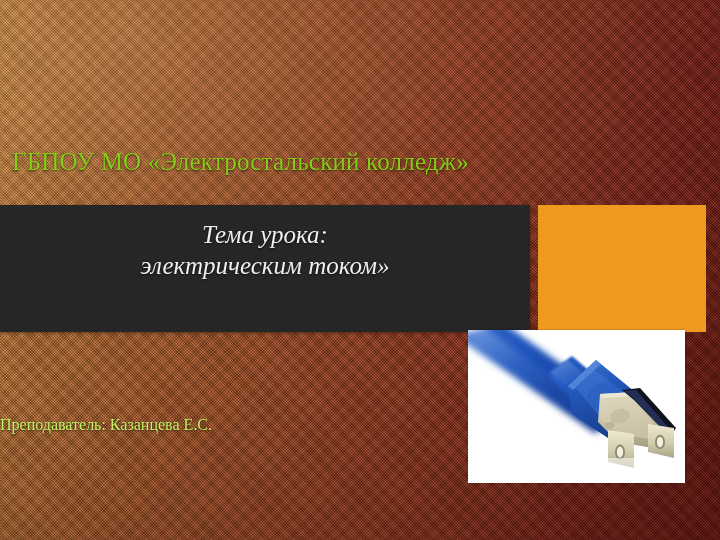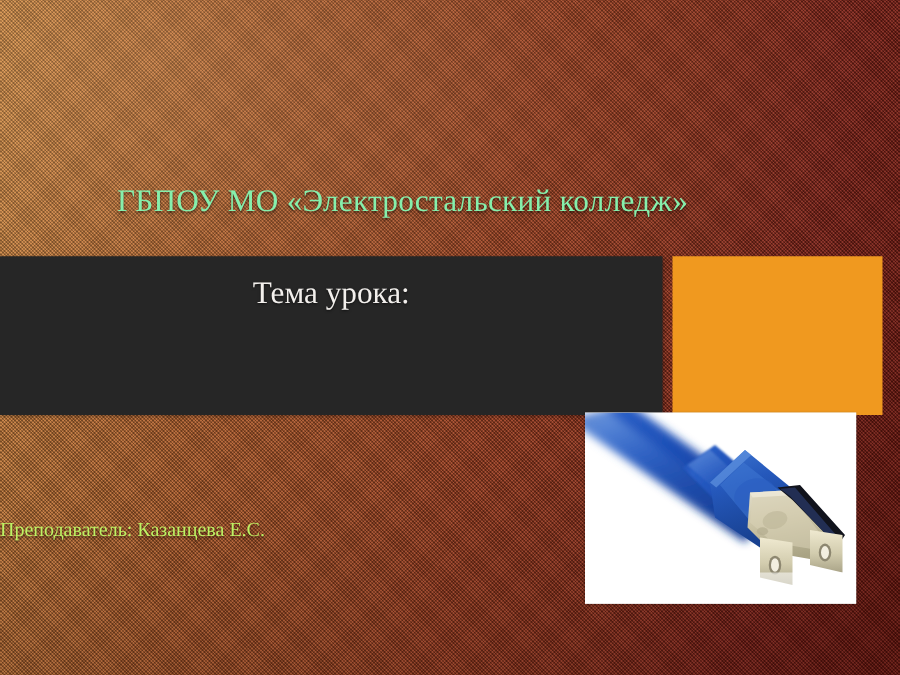--- a/index.html
+++ b/index.html
@@ -51,25 +51,24 @@
   }
 
   
   #institution {
     position: absolute;
     left: 12px;
     top: 146px;
     width: 620px;
     font-size: 25px;
     line-height: 32px;
-    color: #86efac;
+    color: #84cc16;
     letter-spacing: 0.2px;
     text-shadow: 0 1px 2px rgba(0,0,0,0.55);
     white-space: nowrap;
-    text-align: center;
   }
 
   
   #title-panel {
     position: absolute;
     left: 0;
     top: 205px;
     width: 530px;
     height: 127px;
     background: #262626;
@@ -79,21 +78,21 @@
     position: absolute;
     left: 0;
     top: 14px;
     width: 100%;
     text-align: center;
     color: #f2efec;
     font-size: 25px;
     line-height: 31px;
     text-shadow: 0 1px 2px rgba(0,0,0,0.6);
   }
-  #title-text .tline { display: block; }
+  #title-text .tline { display: block; font-style: italic; }
 
   
   #orange-accent {
     position: absolute;
     left: 538px;
     top: 205px;
     width: 168px;
     height: 127px;
     background: #f0991f;
   }
@@ -131,20 +130,21 @@
 
   <div id="bg-gradient"></div>
   <div id="bg-texture"></div>
   <div id="bg-vignette"></div>
 
   <div id="institution">ГБПОУ МО «Электростальский колледж»</div>
 
   <div id="title-panel">
     <div id="title-text">
       <span class="tline">Тема урока:</span>
+      <span class="tline">электрическим током»</span>
     </div>
   </div>
 
   <div id="orange-accent"></div>
 
   <div id="presenter">Преподаватель: Казанцева Е.С.</div>
 
   <div id="photo">
     <svg viewBox="0 0 217 153" preserveAspectRatio="none">
       <defs>

